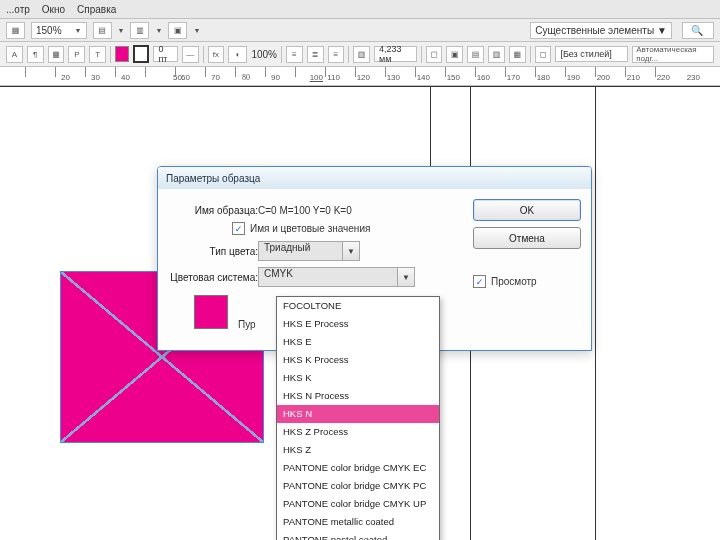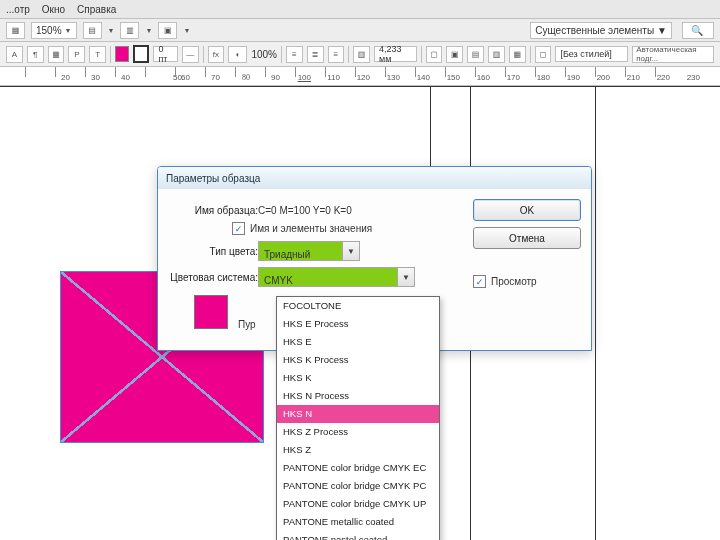--- a/index.html
+++ b/index.html
@@ -1,20 +1,20 @@
 <!DOCTYPE html>
 <html><head>
 <meta charset="utf-8">
 <style>
   body{margin:0;font-family:Tahoma,Arial,sans-serif;font-size:10px;color:#333;background:#fff;width:720px;height:540px;overflow:hidden}
   .menubar{display:flex;align-items:center;gap:12px;background:#e8e8e8;border-bottom:1px solid #c0c0c0;height:18px;padding:0 6px}
   .menubar span{cursor:default}
   .toolbar1{display:flex;align-items:center;gap:6px;background:#ededed;border-bottom:1px solid #c0c0c0;height:22px;padding:0 6px}
   .tbtn{width:17px;height:15px;border:1px solid #bfbfbf;background:#fff;display:inline-flex;align-items:center;justify-content:center;font-size:8px;color:#555}
-  .zoom{border:1px solid #bfbfbf;background:#fff;padding:0 4px;height:15px;display:inline-flex;align-items:center;gap:3px}
+  .zoom{border:1px solid #bfbfbf;background:#fff;padding:0 4px;height:15px;display:inline-flex;align-items:center;gap:13px}
   .zoom .car{font-size:7px;color:#555}
   .essentials{border:1px solid #bfbfbf;background:#fff;padding:0 4px;height:15px;display:inline-flex;align-items:center;gap:3px;margin-left:auto}
   .search{width:30px;height:15px;border:1px solid #bfbfbf;background:#fff;margin-left:4px;display:inline-flex;align-items:center;justify-content:center;color:#888}
   .toolbar2{display:flex;align-items:center;gap:4px;background:#f0f0f0;border-bottom:1px solid #c0c0c0;height:24px;padding:0 6px}
   .sep{width:1px;height:17px;background:#bfbfbf}
   .swatch{width:14px;height:14px;background:#ec008c;border:1px solid #888}
   .stroke-sw{width:14px;height:14px;border:2px solid #333;background:#fff}
   .numfield{border:1px solid #bfbfbf;background:#fff;padding:0 4px;height:14px;display:inline-flex;align-items:center;font-size:9px}
   .ruler{position:relative;height:18px;background:#fff;border-bottom:1px solid #c0c0c0}
   .ruler .tick{position:absolute;top:0;width:1px;height:6px;background:#888}
@@ -26,21 +26,21 @@
   .shape{position:absolute;left:60px;top:185px;width:202px;height:170px;background:#ec008c;border:1px solid #4a88d8}
   .shape .diag{position:absolute;inset:0}
   .shape .diag::before,.shape .diag::after{content:"";position:absolute;inset:0;background:linear-gradient(to bottom right,transparent 49.5%,#8aa9d6 49.5%,#8aa9d6 50.5%,transparent 50.5%)}
   .shape .diag::after{background:linear-gradient(to bottom left,transparent 49.5%,#8aa9d6 49.5%,#8aa9d6 50.5%,transparent 50.5%)}
   .dialog{position:absolute;left:157px;top:80px;width:433px;border:1px solid #4f86c0;border-radius:4px 4px 0 0;background:#fdfdfd;box-shadow:0 3px 12px rgba(0,0,0,.2)}
   .titlebar{height:22px;background:linear-gradient(#f5fafd,#d8e7f1);border-radius:3px 3px 0 0;display:flex;align-items:center;padding:0 8px;color:#234;font-size:10px}
   .dbody{padding:10px 10px 14px;display:grid;grid-template-columns:1fr 108px;column-gap:12px}
   .leftcol{}
   .row{display:flex;align-items:center;margin:6px 0;}
   .lbl{text-align:right;width:90px;color:#222}
-  .select{border:1px solid #a7a7a7;background:#84cc16;height:18px;display:flex;align-items:flex-end;position:relative;min-width:155px}
+  .select{border:1px solid #a7a7a7;background:#e5e5e5;height:18px;display:flex;align-items:flex-start;position:relative;min-width:155px}
   .select .txt{padding:0 5px;flex:1}
   .select .arrow{width:16px;height:100%;border-left:1px solid #a7a7a7;background:linear-gradient(#f7f7f7,#e1e1e1);display:flex;align-items:center;justify-content:center;font-size:8px;color:#444}
   .rcol{display:flex;flex-direction:column;gap:6px;align-items:stretch}
   .winbtn{height:20px;border:1px solid #8a8a8a;border-radius:3px;background:linear-gradient(#fdfdfd,#e4e4e4);display:flex;align-items:center;justify-content:center;font-size:10px;color:#222;cursor:pointer}
   .winbtn.ok{border-color:#4d7fc1;box-shadow:0 0 0 1px #cfe2f6 inset}
   .chk{width:11px;height:11px;border:1px solid #7c7c7c;background:#fff;display:inline-flex;align-items:center;justify-content:center;font-size:9px;margin-right:5px;color:#1666c6}
   .sw2{width:32px;height:32px;background:#ec008c;border:1px solid #777;margin-left:26px}
   .dropdown{position:absolute;left:276px;top:210px;width:162px;max-height:326px;border:1px solid #6a6a6a;background:#fff;box-shadow:2px 3px 6px rgba(0,0,0,.25);z-index:30;overflow:hidden}
   .dditem{padding:2px 6px;height:14px;line-height:14px;white-space:nowrap;font-size:9.5px;color:#222;cursor:default}
   .dditem.sel{background:#ec4899;color:#fff}
@@ -122,21 +122,21 @@
     <div class="lbl" style="left: 115px; padding-left: 44px;">50</div>
     <div class="tick lg" style="left: 145px;"></div>
     <div class="lbl" style="left: 145px;">60</div>
     <div class="tick lg" style="left: 175px;"></div>
     <div class="lbl" style="left: 175px;">70</div>
     <div class="tick lg" style="left: 205px;"></div>
     <div class="lbl" style="left: 205px; font-family: Liberation Serif, serif;">80</div>
     <div class="tick lg" style="left: 235px;"></div>
     <div class="lbl" style="left: 235px;">90</div>
     <div class="tick lg" style="left: 265px;"></div>
-    <div class="lbl" style="left: 266px; text-decoration: underline;">100</div>
+    <div class="lbl" style="left: 278px; text-decoration: underline;">100</div>
     <div class="tick lg" style="left: 295px;"></div>
     <div class="lbl" style="left: 295px;">110</div>
     <div class="tick lg" style="left: 325px;"></div>
     <div class="lbl" style="left: 325px;">120</div>
     <div class="tick lg" style="left: 355px;"></div>
     <div class="lbl" style="left: 355px;">130</div>
     <div class="tick lg" style="left: 385px;"></div>
     <div class="lbl" style="left: 385px;">140</div>
     <div class="tick lg" style="left: 415px;"></div>
     <div class="lbl" style="left: 415px;">150</div>
@@ -171,21 +171,21 @@
   <div class="dialog">
     <div class="titlebar">Параметры образца</div>
     <div class="dbody">
       <div class="leftcol">
         <div class="row">
           <span class="lbl">Имя образца:</span>
           <span>C=0 M=100 Y=0 K=0</span>
         </div>
         <div class="row" style="margin-left:64px">
           <span class="chk">✓</span>
-          <span>Имя и элементы значения</span>
+          <span>Имя и цветовые значения</span>
         </div>
         <div class="row">
           <span class="lbl">Тип цвета:</span>
           <span class="select" style="min-width:100px">
             <span class="txt">Триадный</span>
               <span class="arrow">▼</span>
           </span>
         </div>
         <div class="row">
           <span class="lbl">Цветовая система:</span>

